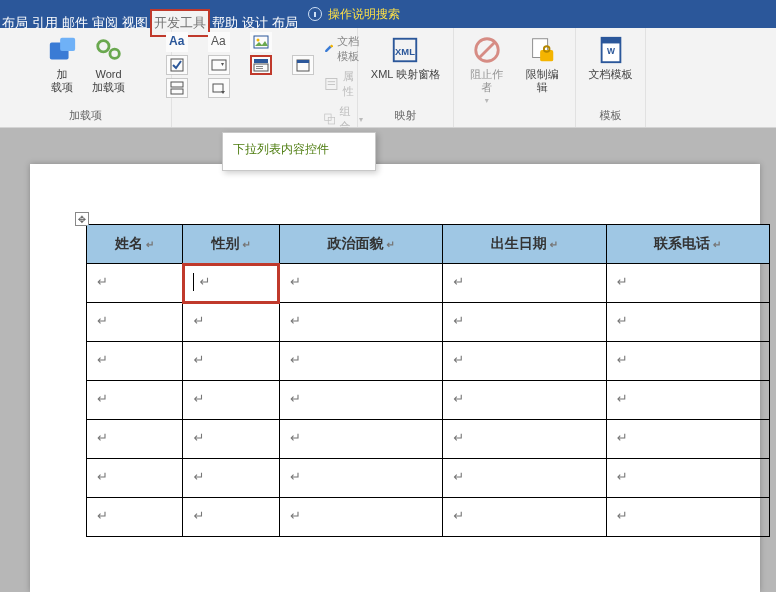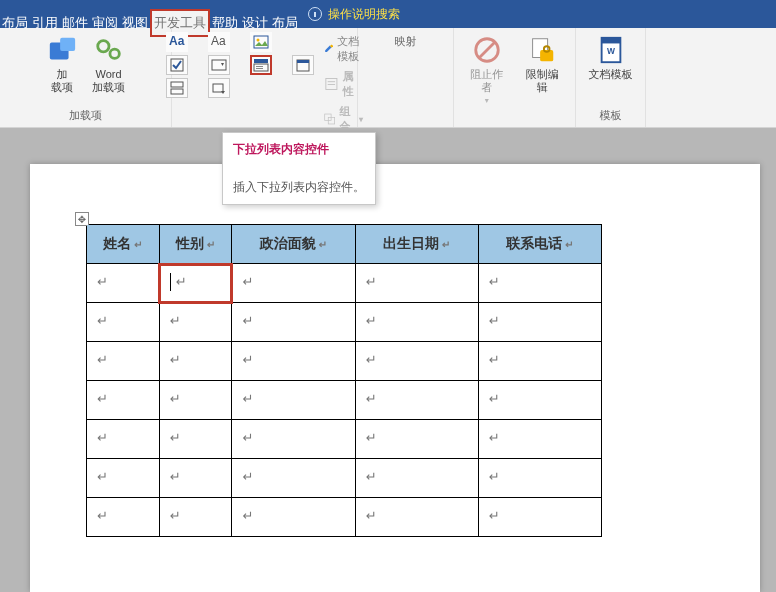--- a/index.html
+++ b/index.html
@@ -20,37 +20,37 @@
   .group-label { font-size: 11px; color: #666; text-align: center; padding: 2px 0 4px; width: 100%; }
   .group-body { display: flex; gap: 6px; align-items: flex-start; flex: 1; }
 
   .big-btn { display: flex; flex-direction: column; align-items: center; gap: 2px; padding: 2px 4px; cursor: pointer; font-size: 11px; color: #444; text-align: center; line-height: 1.2; }
   .icon-box { width: 32px; height: 32px; display: flex; align-items: center; justify-content: center; }
   .small-row { display: flex; gap: 20px; align-items: center; }
   .small-btn { width: 22px; height: 20px; border: 1px solid transparent; background: #fbfbfb; display: flex; align-items: center; justify-content: center; cursor: pointer; }
   .small-btn.outlined { border: 1px solid #c8c8c8; }
   .small-btn.annot { border: 2px solid #c0392b; }
   .mini-label { font-size: 11px; color: #888; display: flex; align-items: center; gap: 4px; cursor: pointer; }
-  .mini-label.disabled { color: #bbb; font-weight: bold; }
+  .mini-label.disabled { color: #bbb; }
   .col { display: flex; flex-direction: column; gap: 3px; }
 
   
   .ic { width: 16px; height: 16px; display: inline-block; }
 
   
   .tooltip { position: absolute; left: 222px; top: 132px; width: 154px; background: #fff; border: 1px solid #c8c8c8; box-shadow: 2px 2px 6px rgba(0,0,0,.2); padding: 8px 10px; z-index: 10; }
-  .tooltip-title { font-weight: bold; font-size: 12px; color: #be185d; margin-bottom: 20px; }
+  .tooltip-title { font-weight: normal; font-size: 12px; color: #4d7c0f; margin-bottom: 4px; }
   .tooltip-body { font-size: 12px; color: #555; line-height: 1.5; }
 
   
   .doc-area { background: #b7b7b7; padding: 36px 0 0 30px; height: 464px; position: relative; overflow: hidden; }
   .page { background: #fff; width: 730px; min-height: 428px; box-shadow: 0 0 6px rgba(0,0,0,.25); padding: 60px 26px 20px 56px; position: relative; }
   .move-handle { position: absolute; left: 45px; top: 48px; width: 14px; height: 14px; border: 1px solid #888; background: #fff; display: flex; align-items: center; justify-content: center; font-size: 10px; color: #666; cursor: move; }
 
-  table.form { border-collapse: collapse; width: 516px; }
+  table.form { border-collapse: collapse; width: 684px; }
   table.form th, table.form td { border: 1px solid #000; height: 39px; text-align: center; font-size: 14px; color: #333; position: relative; }
   table.form th { background: #9fc7e4; font-weight: bold; }
   .pmark { font-size: 10px; color: #777; margin-left: 3px; }
   table.form td .cellmark { color: #777; font-size: 13px; position: absolute; left: 10px; top: 10px; }
   td.annot { outline: 3px solid #c0392b; outline-offset: -2px; }
   .cursor-bar { position: absolute; left: 10px; top: 9px; width: 1px; height: 18px; background: #000; }
 
   .disabled-ic { opacity: .45; }
 </style>
 </head>
@@ -183,20 +183,31 @@
               <rect x="6" y="6" width="9" height="9" fill="none" stroke="#888"></rect>
             </svg>
           <span>组合</span>
           <span style="font-size:8px">▾</span>
         </div>
       </div>
     </div>
   </div>
 
   <div class="group" style="width:96px">
+    <div class="group-body">
+      <div class="big-btn">
+        <span class="icon-box">
+          <svg viewBox="0 0 32 32" width="30" height="30">
+              <rect x="4" y="4" width="24" height="24" fill="none" stroke="#2b579a" stroke-width="2"></rect>
+              <text x="16" y="21" font-size="10" text-anchor="middle" fill="#2b579a" font-weight="bold">XML</text>
+            </svg>
+        </span>
+        <span>XML 映射窗格</span>
+      </div>
+    </div>
     <div class="group-label">映射</div>
   </div>
 
   <div class="group" style="width:122px">
     <div class="group-body">
       <div class="big-btn" style="opacity:.55">
         <span class="icon-box">
           <svg viewBox="0 0 32 32" width="30" height="30">
               <circle cx="16" cy="16" r="12" fill="none" stroke="#c0392b" stroke-width="3"></circle>
               <line x1="8" y1="24" x2="24" y2="8" stroke="#c0392b" stroke-width="3"></line>
@@ -231,21 +242,20 @@
         <span>文档模板</span>
       </div>
     </div>
     <div class="group-label">模板</div>
   </div>
 
 </div>
 
 <div class="tooltip">
   <div class="tooltip-title">下拉列表内容控件</div>
-  <div class="tooltip-body">插入下拉列表内容控件。</div>
 </div>
 
 <div class="doc-area">
   <div class="page">
     <div class="move-handle">✥</div>
     <table class="form">
       <thead>
         <tr>
           <th><span>姓名</span><span class="pmark">↵</span></th>
           <th><span>性别</span><span class="pmark">↵</span></th>

